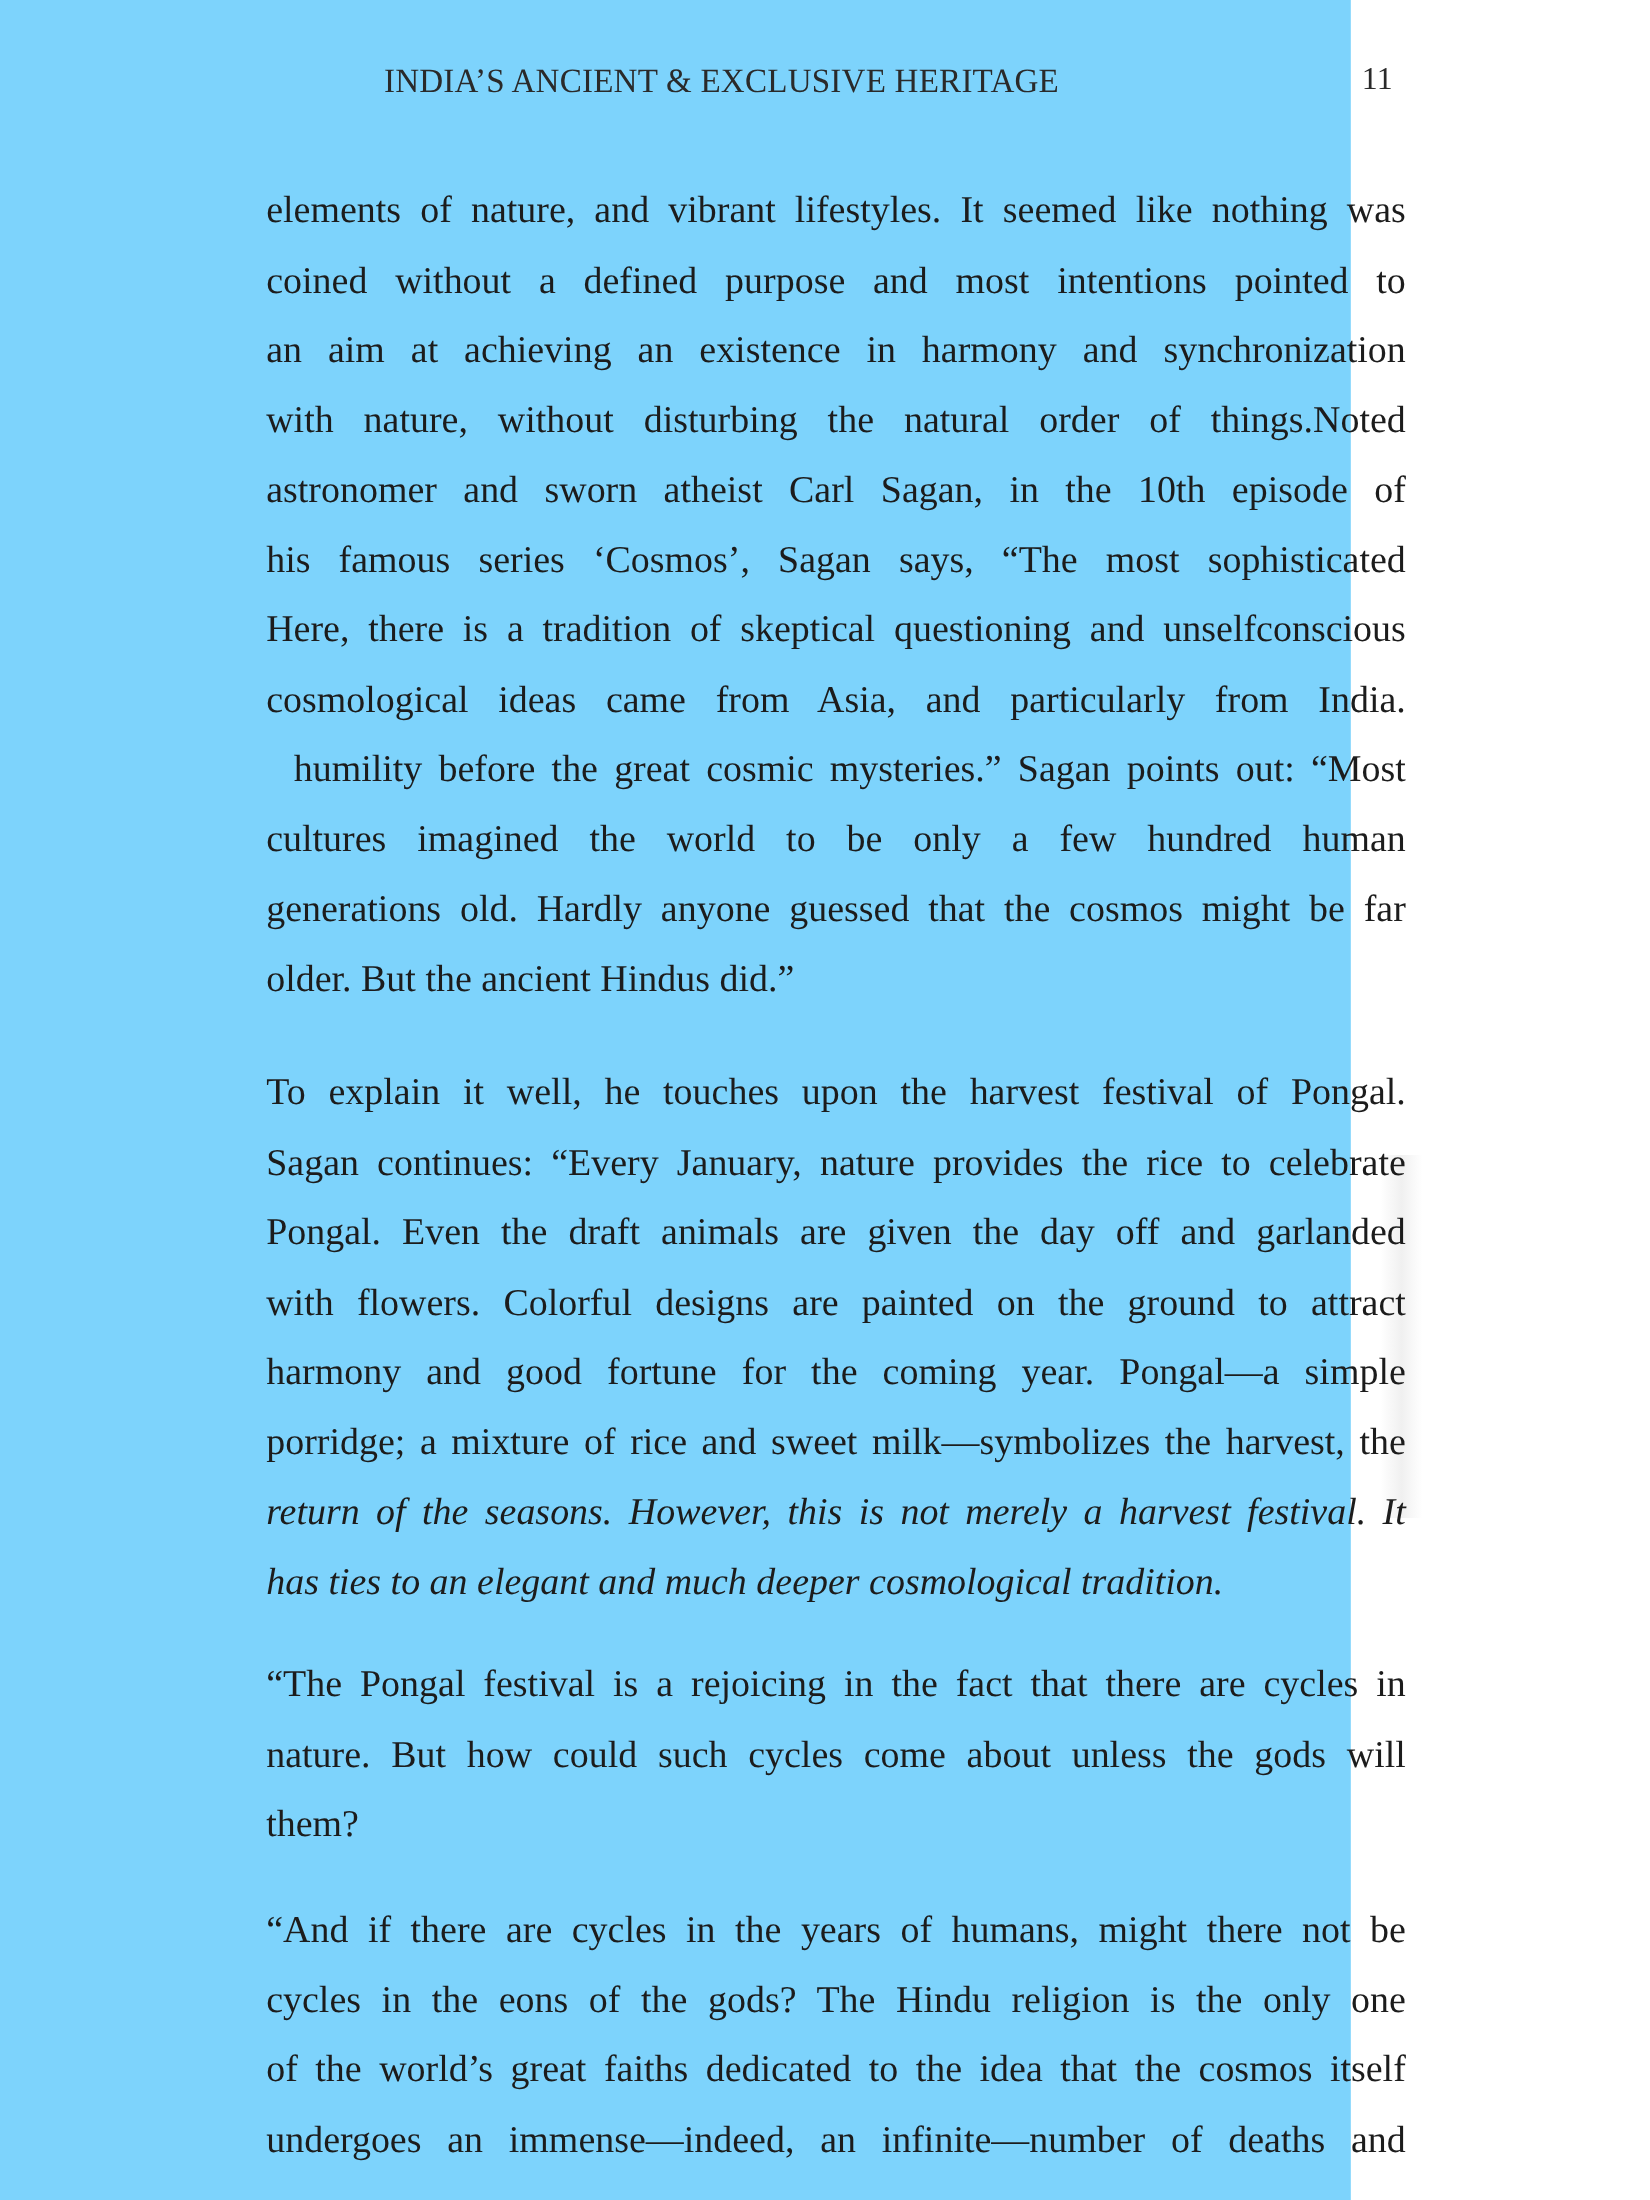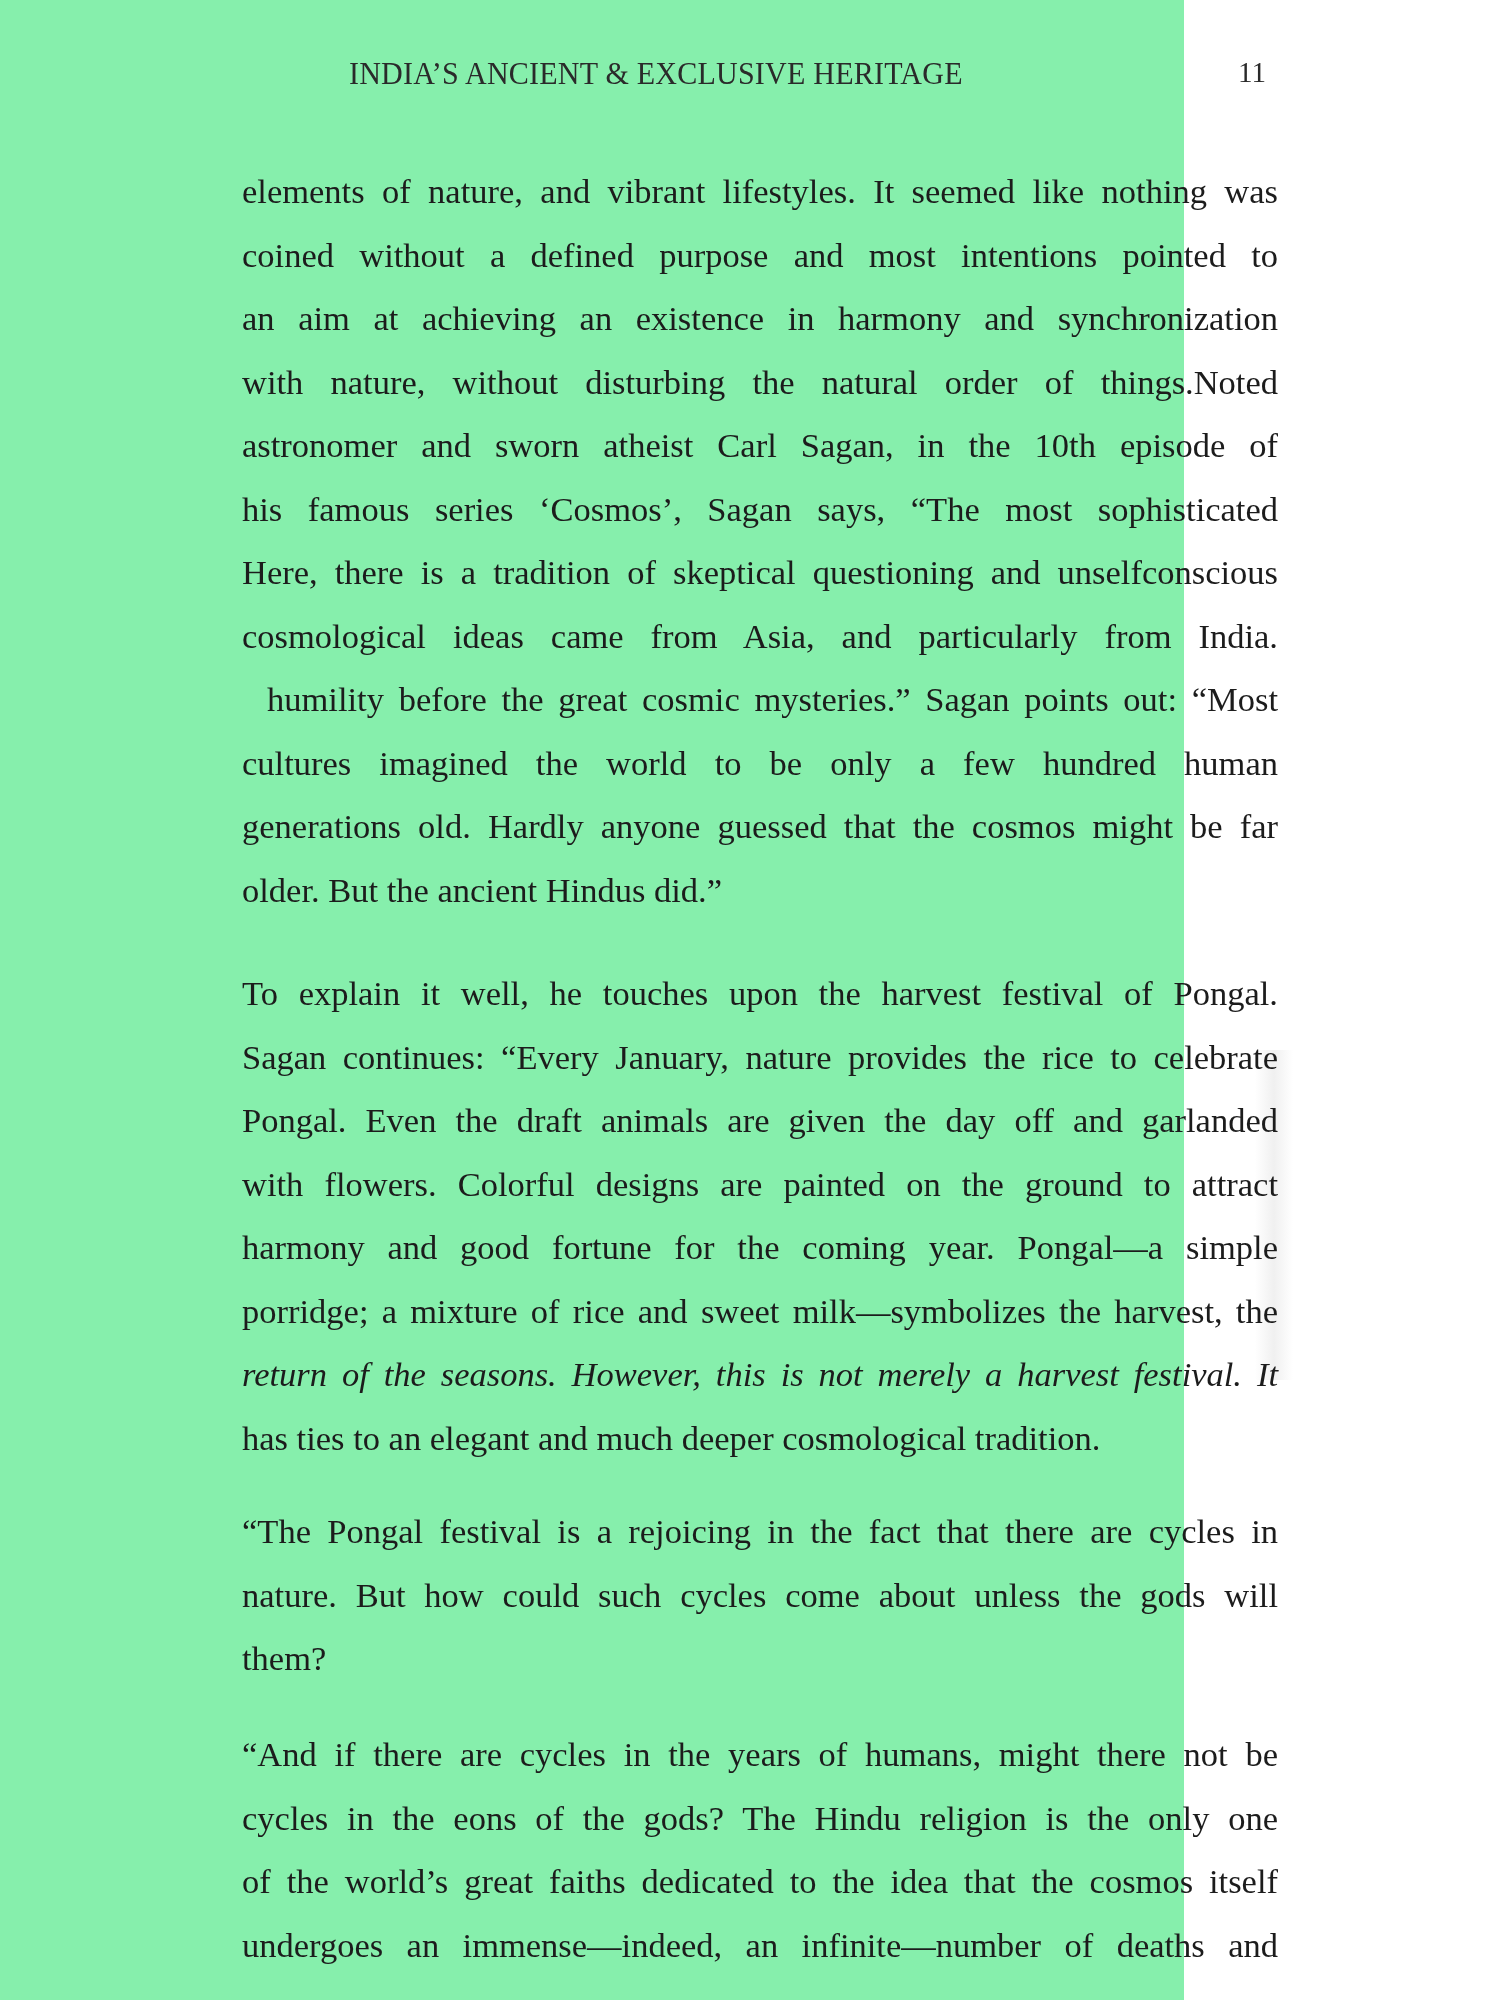--- a/index.html
+++ b/index.html
@@ -12,21 +12,22 @@
       height: 2000px;
       position: relative;
       overflow: hidden;
       font-family: "Liberation Serif", "DejaVu Serif", serif;
       color: #1c1c1c;
     }
     .page {
       position: absolute;
       left: 0; top: 0;
       width: 1184px; height: 2000px;
-      background: #86efac;
+      background: #7dd3fc;
+      padding-left: 44px;
     }
     .running-header {
       position: absolute;
       top: 56px;
       left: 242px;
       width: 1036px;
       height: 48px;
     }
     .header-title {
       position: absolute;
@@ -105,21 +106,21 @@
   </div>
 
   <div class="text-block p2">
     <span class="line" style="display: block;">To explain it well, he touches upon the harvest festival of Pongal.</span>
     <span class="line" style="display: block;">Sagan continues: “Every January, nature provides the rice to celebrate</span>
     <span class="line" style="display: block;">Pongal. Even the draft animals are given the day off and garlanded</span>
     <span class="line" style="display: block;">with flowers. Colorful designs are painted on the ground to attract</span>
     <span class="line" style="display: block;">harmony and good fortune for the coming year. Pongal—a simple</span>
     <span class="line" style="display: block;">porridge; a mixture of rice and sweet milk—symbolizes the harvest, the</span>
     <span class="line" style="display: block; font-style: italic;">return of the seasons. However, this is not merely a harvest festival. It</span>
-    <span class="line last" style="display: block;">has ties to an elegant and much deeper cosmological tradition.</span>
+    <span class="line last" style="display: block; font-style: italic;">has ties to an elegant and much deeper cosmological tradition.</span>
   </div>
 
   <div class="text-block p3">
     <span class="line" style="display: block;">“The Pongal festival is a rejoicing in the fact that there are cycles in</span>
     <span class="line" style="display: block;">nature. But how could such cycles come about unless the gods will</span>
     <span class="line last" style="display: block;">them?</span>
   </div>
 
   <div class="text-block p4">
     <span class="line" style="display: block;">“And if there are cycles in the years of humans, might there not be</span>

